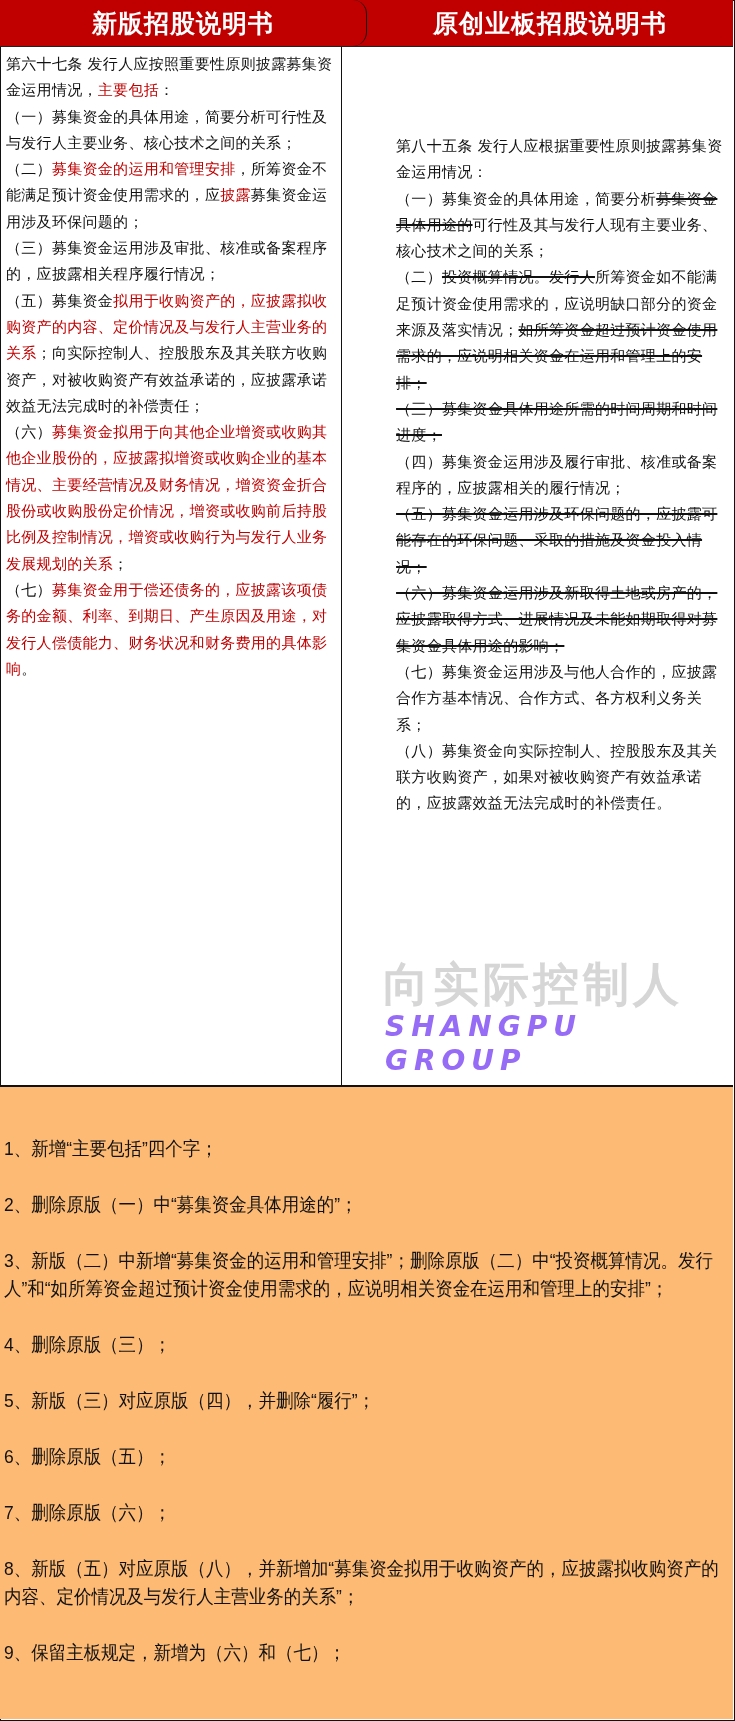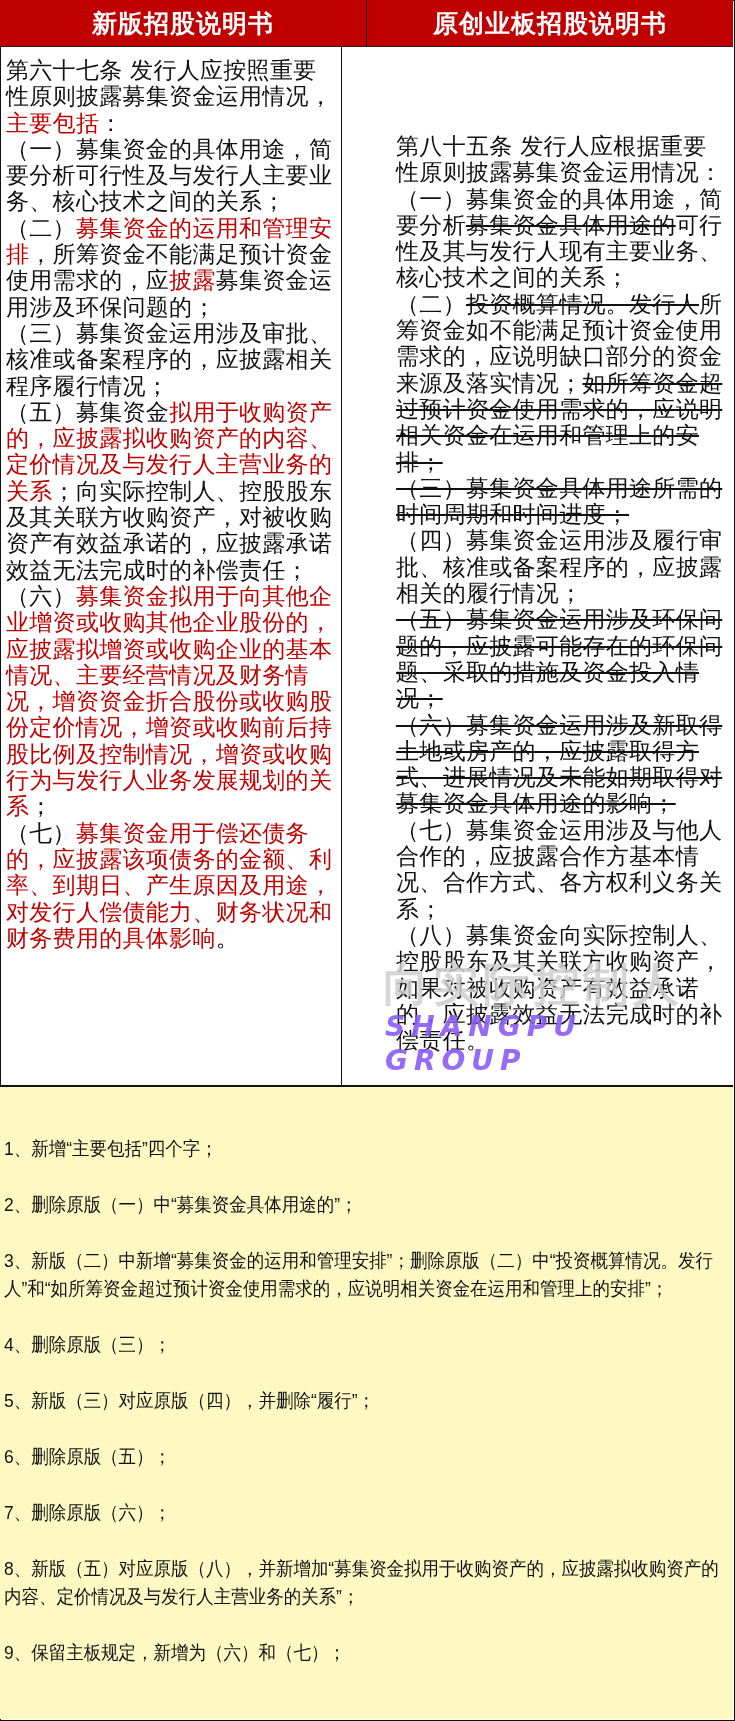--- a/index.html
+++ b/index.html
@@ -32,38 +32,39 @@
   }
   .header-cell {
     height: 46px;
     color: #ffffff;
     font-size: 25px;
     font-weight: bold;
     display: flex;
     align-items: center;
     justify-content: center;
     letter-spacing: 1px;
+    border-radius: 14px;
   }
   .header-cell.left { width: 366px; border-right: 1px solid #111; }
   .header-cell.right { width: 366px; }
 
   .content-row {
     position: absolute;
     left: 0; top: 47px;
     width: 733px;
     height: 1038px;
     display: flex;
     border-bottom: 2px solid #111;
   }
   .col {
     position: relative;
     height: 1038px;
     box-sizing: border-box;
-    padding: 10px 6px 0 6px;
-    font-size: 23px;
+    padding: 4px 6px 0 6px;
+    font-size: 15px;
     line-height: 26.3px;
     color: #111;
     letter-spacing: 0.3px;
   }
   .col.left { width: 366px; border-right: 1px solid #111; }
   .col.right { width: 367px; padding-top: 86px; margin-left: 48px; }
   .para { margin: 0; }
   .seg-red { color: #c00000; }
   .seg-strike { text-decoration: line-through; text-decoration-thickness: 1.5px; text-decoration-color: #111; }
 
@@ -92,21 +93,21 @@
     line-height: 34px;
     margin-left: 2px;
     opacity: 0.9;
   }
 
   .notes {
     position: absolute;
     left: 0; top: 1087px;
     width: 733px;
     height: 632px;
-    background: #fef9c3;
+    background: #fdba74;
     box-sizing: border-box;
     padding: 48px 4px 0 4px;
   }
   .note {
     font-family: "Liberation Sans", "DejaVu Sans", sans-serif;
     font-size: 19px;
     line-height: 28px;
     color: #111;
     margin: 0 0 28px 0;
     transform: scaleX(0.92);

